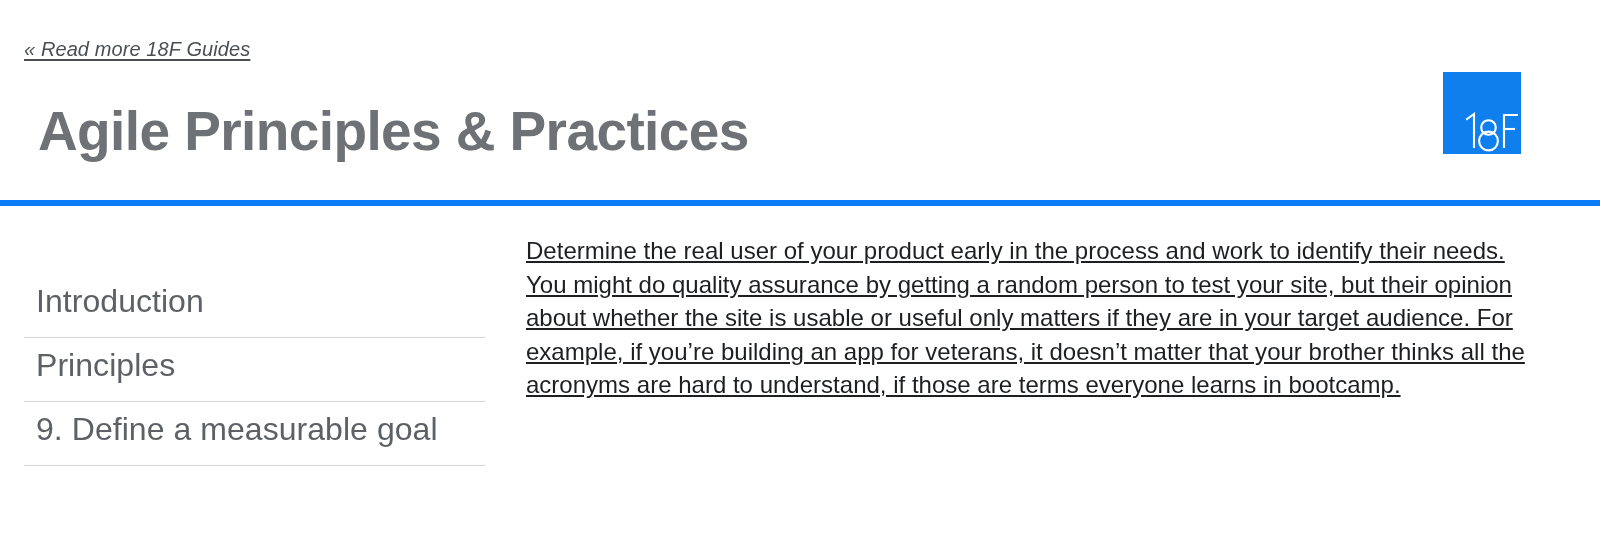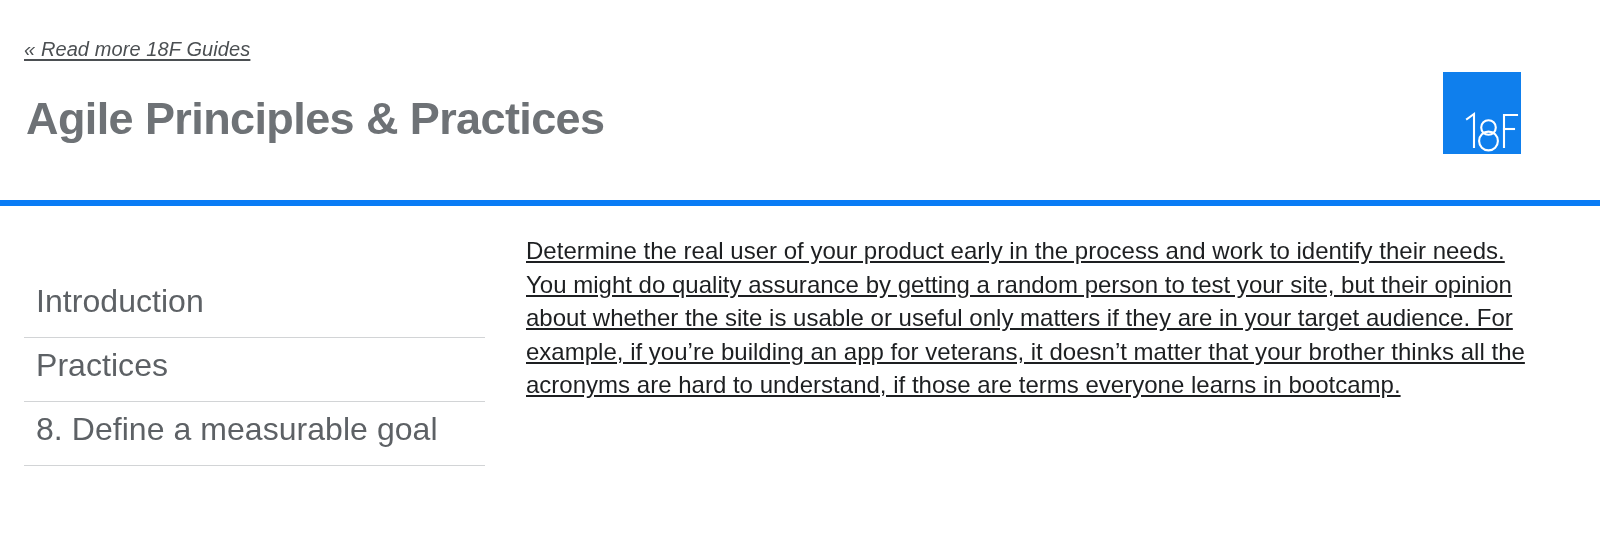--- a/index.html
+++ b/index.html
@@ -35,22 +35,22 @@
     letter-spacing: 0.1px;
     white-space: nowrap;
     cursor: pointer;
     font-style: italic;
   }
 
   .site-title {
     position: absolute;
     left: 22px;
     top: 86px;
-    margin: 4px;
-    font-size: 45px;
+    margin: 16px;
+    font-size: 55px;
     line-height: 58px;
     font-weight: 700;
     color: #6e7276;
     letter-spacing: -0.6px;
     white-space: nowrap;
   }
 
   .brand-logo {
     position: absolute;
     left: 1443px;
@@ -164,24 +164,24 @@
 </div>
 
 <div class="content-wrap">
 
   <nav class="toc-nav">
     <ul class="toc-list">
       <li class="toc-item">
         <a class="toc-link">Introduction</a>
       </li>
       <li class="toc-item">
-        <a class="toc-link">Practices</a>
+        <a class="toc-link">Principles</a>
       </li>
       <li class="toc-item">
-        <a class="toc-link">8. Define a measurable goal</a>
+        <a class="toc-link">9. Define a measurable goal</a>
       </li>
     </ul>
   </nav>
 
   <article class="article">
     <p class="article-paragraph">Determine the real user of your product early in the process and work to identify their needs. You might do quality assurance by getting a random person to test your site, but their opinion about whether the site is usable or useful only matters if they are in your target audience. For example, if you’re building an app for veterans, it doesn’t matter that your brother thinks all the acronyms are hard to understand, if those are terms everyone learns in bootcamp.</p>
   </article>
 
 </div>
 

